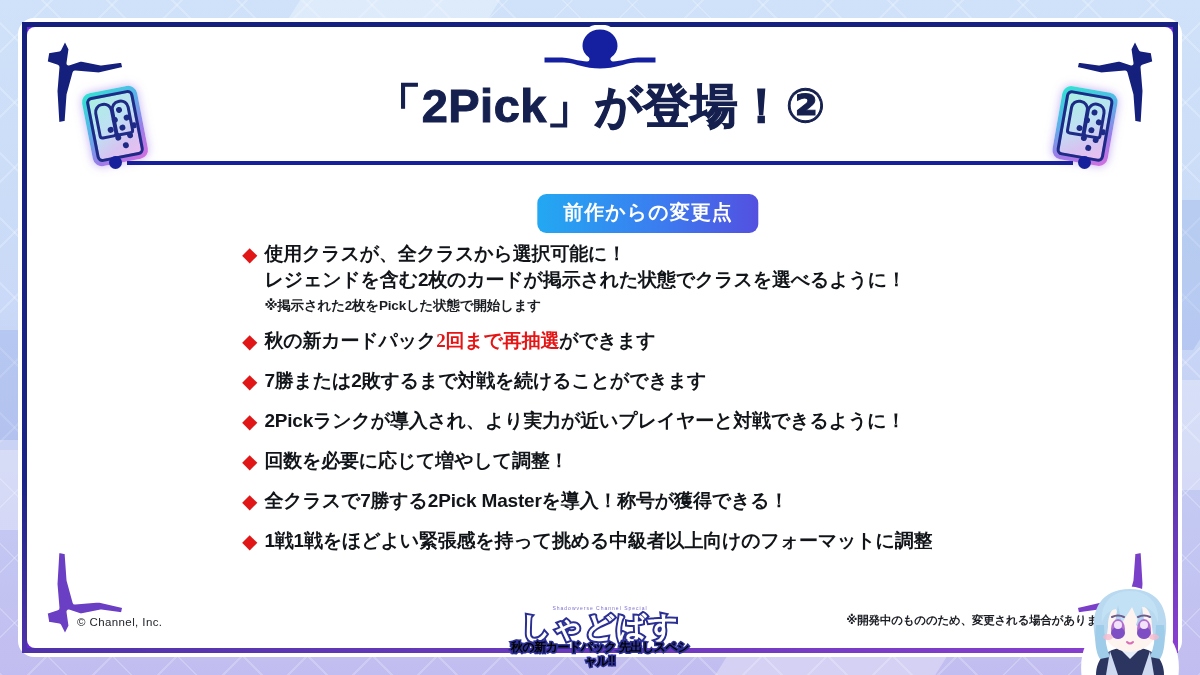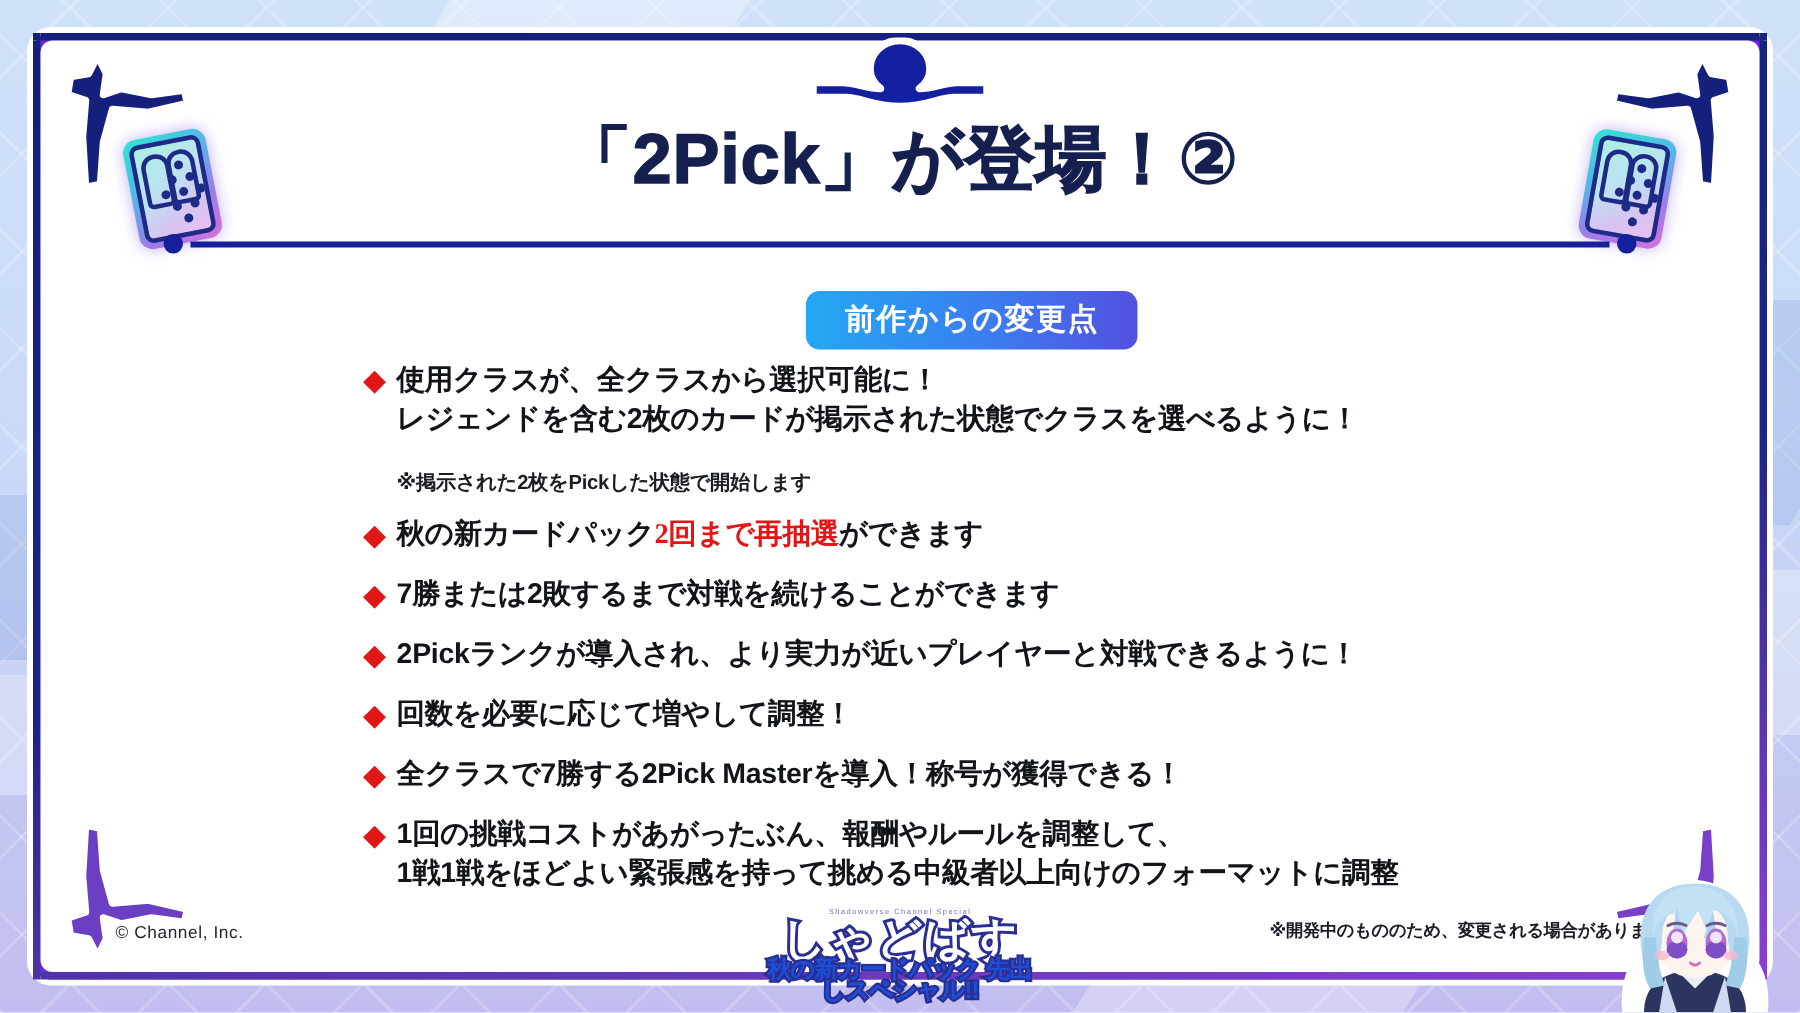--- a/index.html
+++ b/index.html
@@ -130,21 +130,21 @@
   }
   .lines { flex:1 1 auto; }
   .ln {
     font-size:19px; font-weight:bold; color:#111418;
     line-height:1.37; white-space:nowrap;
     letter-spacing:-.2px;
   }
   .ln .hi { color:#e51515;font-family:Liberation Serif, serif; }
   .note {
     font-size:13.5px; font-weight:bold; color:#1a1d22;
-    margin-top:20px; letter-spacing:-.2px; white-space:nowrap;
+    margin-top:4px; letter-spacing:-.2px; white-space:nowrap;
   }
 
   
   #copyright {
     position:absolute; left:50px; bottom:20px;
     font-size:11.5px; color:#23252c; letter-spacing:.4px;
   }
   #disclaimer {
     position:absolute; right:52px; bottom:20px;
     font-size:11.5px; font-weight:bold; color:#1b1d24; letter-spacing:-.2px;
@@ -160,22 +160,22 @@
   }
   #logo .main {
     font-size:30px; font-weight:bold; line-height:30px;
     color:#ffffff;
     -webkit-text-stroke:4px #2b2f94;
     paint-order:stroke fill;
     letter-spacing:1px;
   }
   #logo .sub {
     margin-top:-2px;
-    font-size:16px; font-weight:bold; line-height:14px;
-    color:#1d4ed8;
+    font-size:12px; font-weight:bold; line-height:14px;
+    color:#000000;
     -webkit-text-stroke:3px #2b2f94;
     paint-order:stroke fill;
     letter-spacing:-.5px;
   }
 
   
   #chibi { position:absolute; right:6px; bottom:0; width:128px; height:112px; }
 </style>
 </head>
 <body>
@@ -292,21 +292,20 @@
         </div>
         <div class="item">
           <div class="dia">◆</div>
           <div class="lines">
             <div class="ln">全クラスで7勝する2Pick Masterを導入！称号が獲得できる！</div>
           </div>
         </div>
         <div class="item">
           <div class="dia">◆</div>
           <div class="lines">
-            <div class="ln">1回の挑戦コストがあがったぶん、報酬やルールを調整して、</div>
             <div class="ln">1戦1戦をほどよい緊張感を持って挑める中級者以上向けのフォーマットに調整</div>
           </div>
         </div>
       </div>
 
     <div id="copyright">© Channel, Inc.</div>
     <div id="disclaimer">※開発中のもののため、変更される場合があります。</div>
 
   </div>
 </div>

